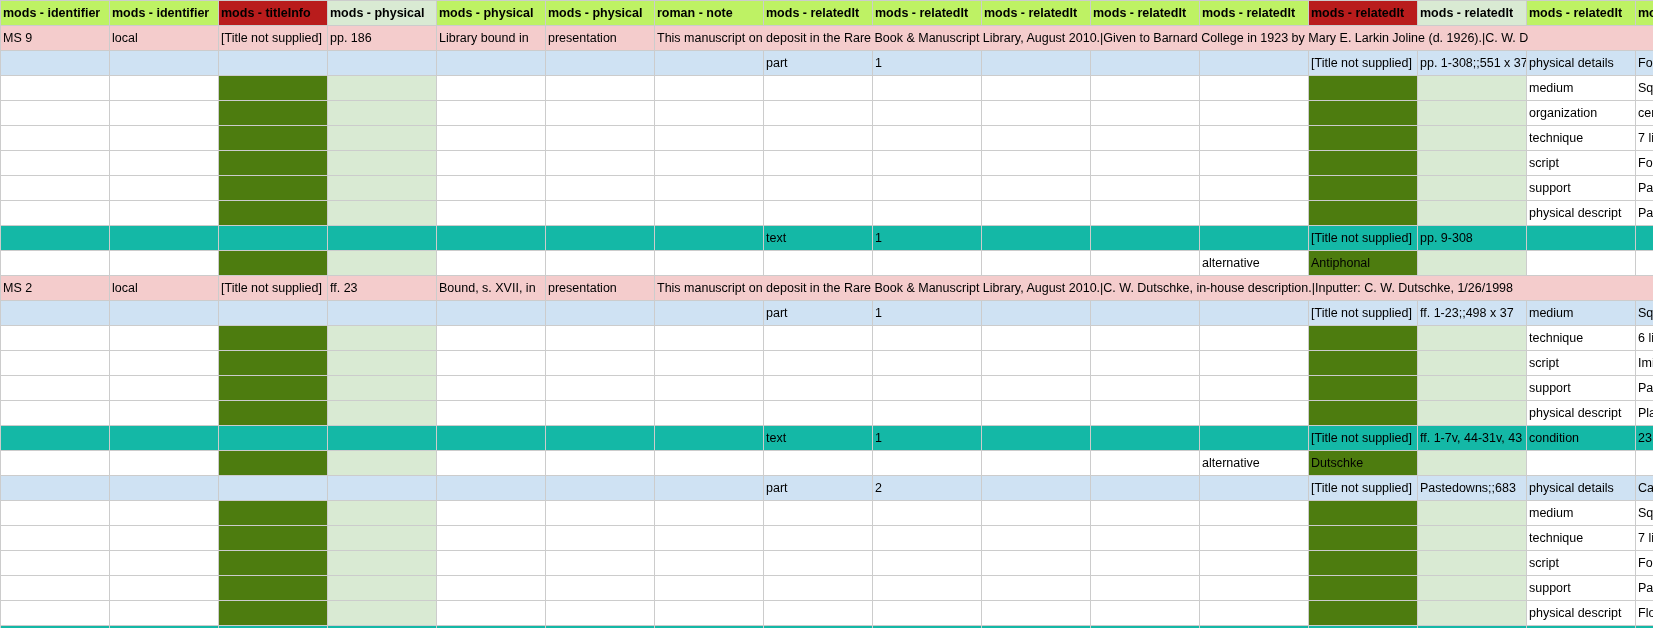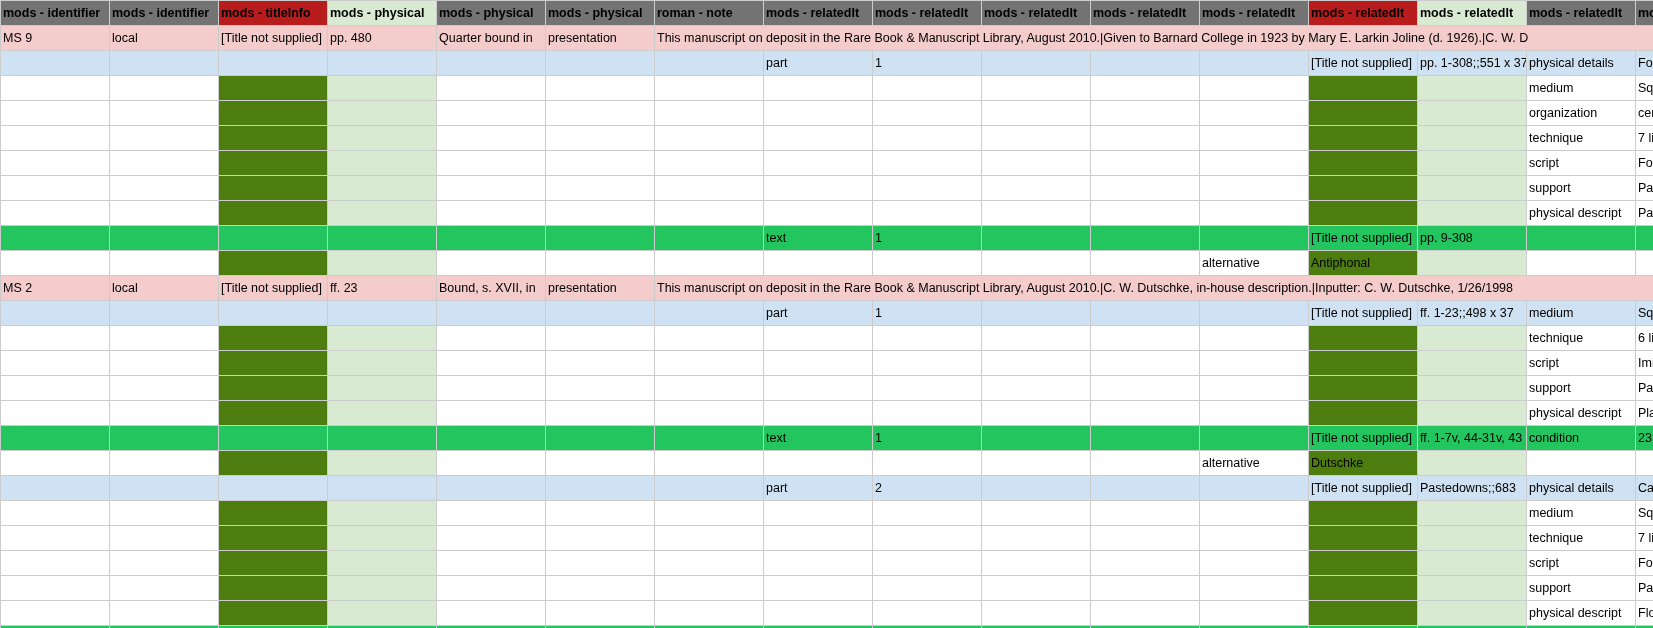--- a/index.html
+++ b/index.html
@@ -1,32 +1,32 @@
 <!DOCTYPE html>
 <html><head>
 <meta charset="utf-8">
 <style>
   html,body{margin:0;padding:0;font-family:Arial,Helvetica,sans-serif;font-size:12.5px;color:#000;background:#fff;overflow:hidden}
   table{border-collapse:collapse;table-layout:fixed;width:1680px}
   th,td{border:1px solid #ccc;height:24px;padding:0 2px;overflow:hidden;white-space:nowrap;text-overflow:clip;text-align:left;vertical-align:middle}
-  th{font-weight:bold;background:#737373}
+  th{font-weight:bold;background:#bef264}
   .c0,.c1{width:104px}
   .c2,.c3{width:104px}
   .c4,.c5{width:104px}
   .c6{width:104px}
   .c7,.c8,.c9,.c10,.c11{width:104px}
   .c12,.c13{width:104px}
   .c14,.c15{width:104px}
   th.h-yellow{background:#b91c1c}
   th.h-green{background:#d9ead3}
   .bg-pink{background:#f4cccc}
   .bg-yellow{background:#4d7c0f}
   .bg-green{background:#d9ead3}
   .bg-blue{background:#cfe2f3}
-  .bg-purple{background:#22c55e}
+  .bg-purple{background:#14b8a6}
 </style>
 </head>
 <body>
 
 <table>
   <thead>
       <tr id="hdr">
         <th class="c0">mods - identifier</th>
         <th class="c1">mods - identifier</th>
         <th class="c2 h-yellow">mods - titleInfo</th>
@@ -43,22 +43,22 @@
         <th class="c13 h-green">mods - relatedIt</th>
         <th class="c14">mods - relatedIt</th>
         <th class="c15">mods - relatedIt</th>
       </tr>
     </thead>
   <tbody id="body">
       <tr>
         <td class="c0 bg-pink">MS 9</td>
         <td class="c1 bg-pink">local</td>
         <td class="c2 bg-pink">[Title not supplied]</td>
-        <td class="c3 bg-pink">pp. 480</td>
-        <td class="c4 bg-pink">Quarter bound in</td>
+        <td class="c3 bg-pink">pp. 186</td>
+        <td class="c4 bg-pink">Library bound in</td>
         <td class="c5 bg-pink">presentation</td>
         <td class="c6 bg-pink" colspan="10" style="white-space: nowrap;">This manuscript on deposit in the Rare Book &amp; Manuscript Library, August 2010.|Given to Barnard College in 1923 by Mary E. Larkin Joline (d. 1926).|C. W. D</td>
       </tr>
       <tr>
         <td class="c0 bg-blue"></td>
         <td class="c1 bg-blue"></td>
         <td class="c2 bg-blue"></td>
         <td class="c3 bg-blue"></td>
         <td class="c4 bg-blue"></td>
         <td class="c5 bg-blue"></td>

